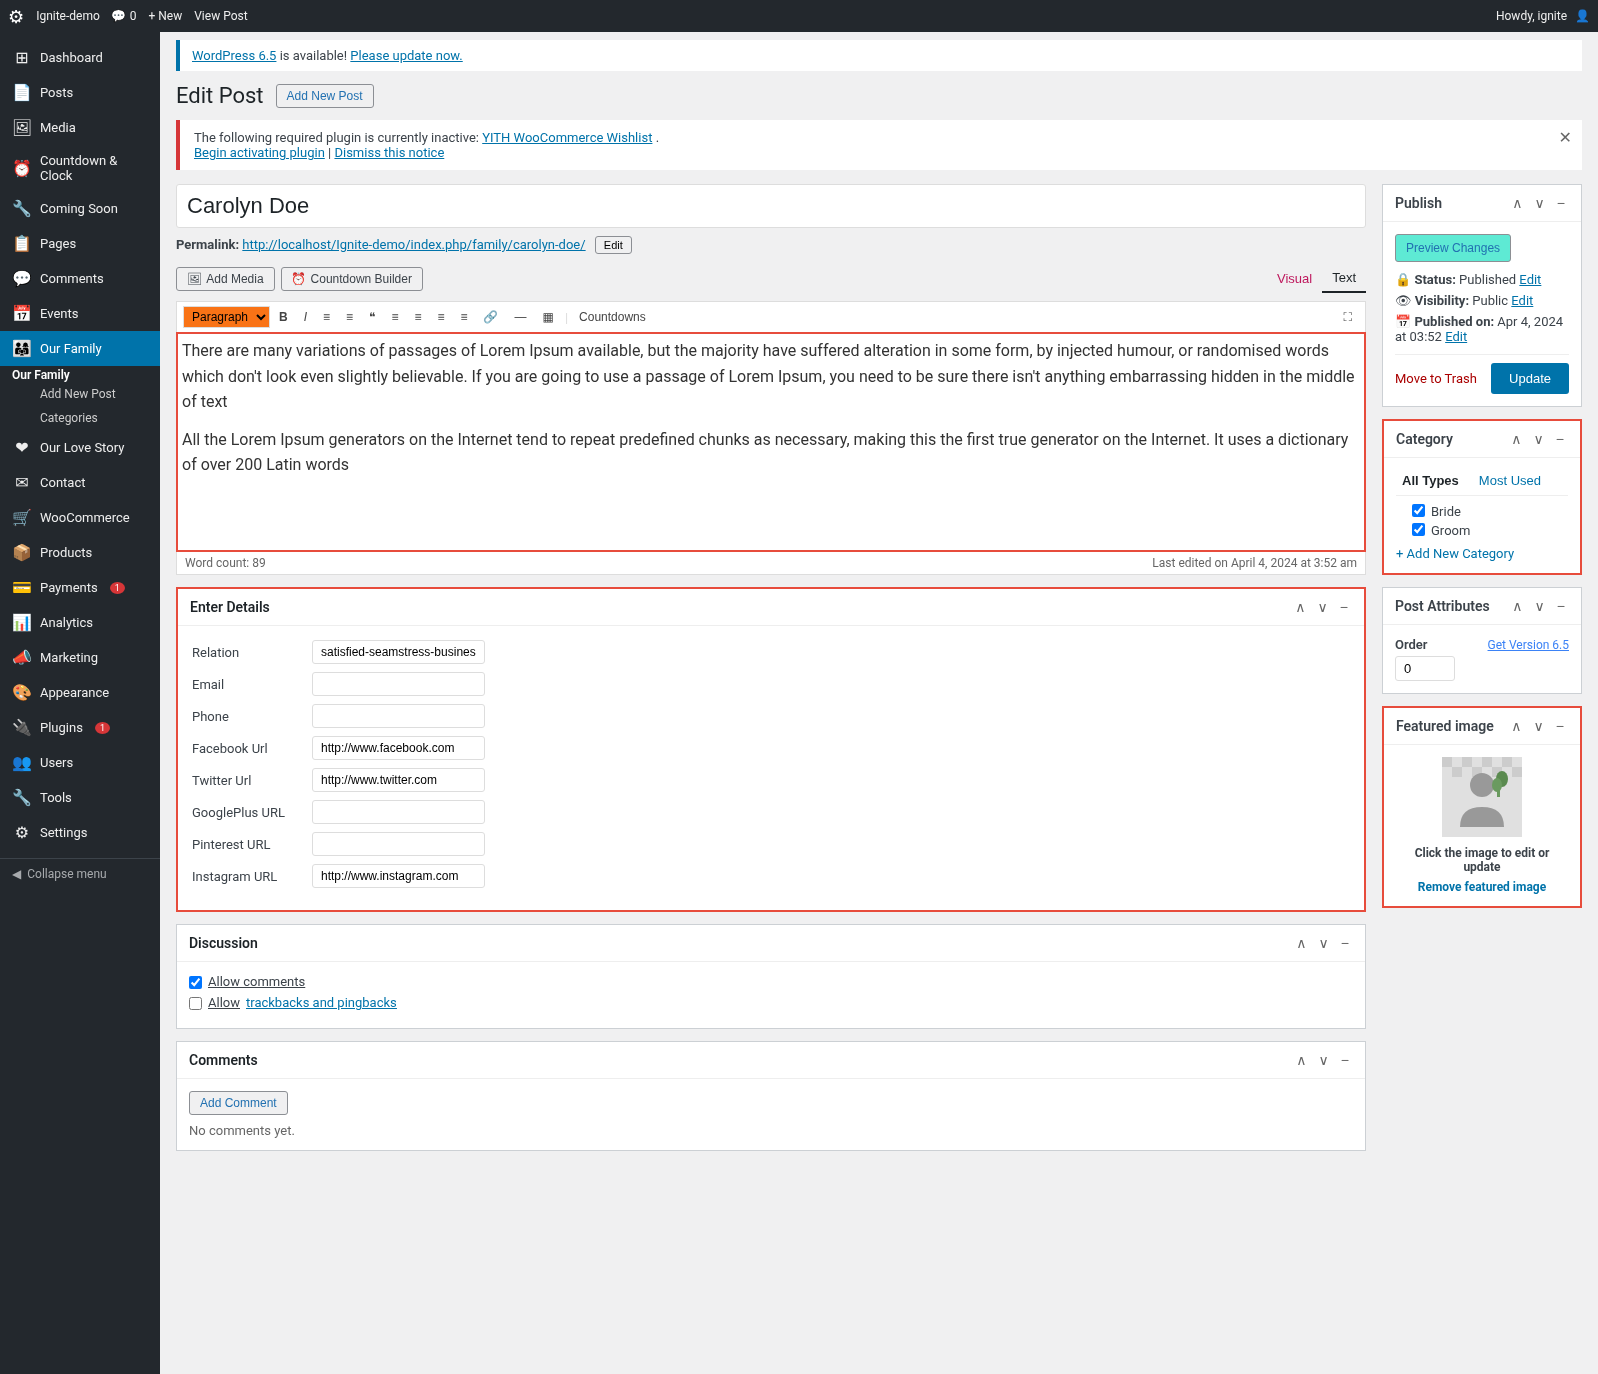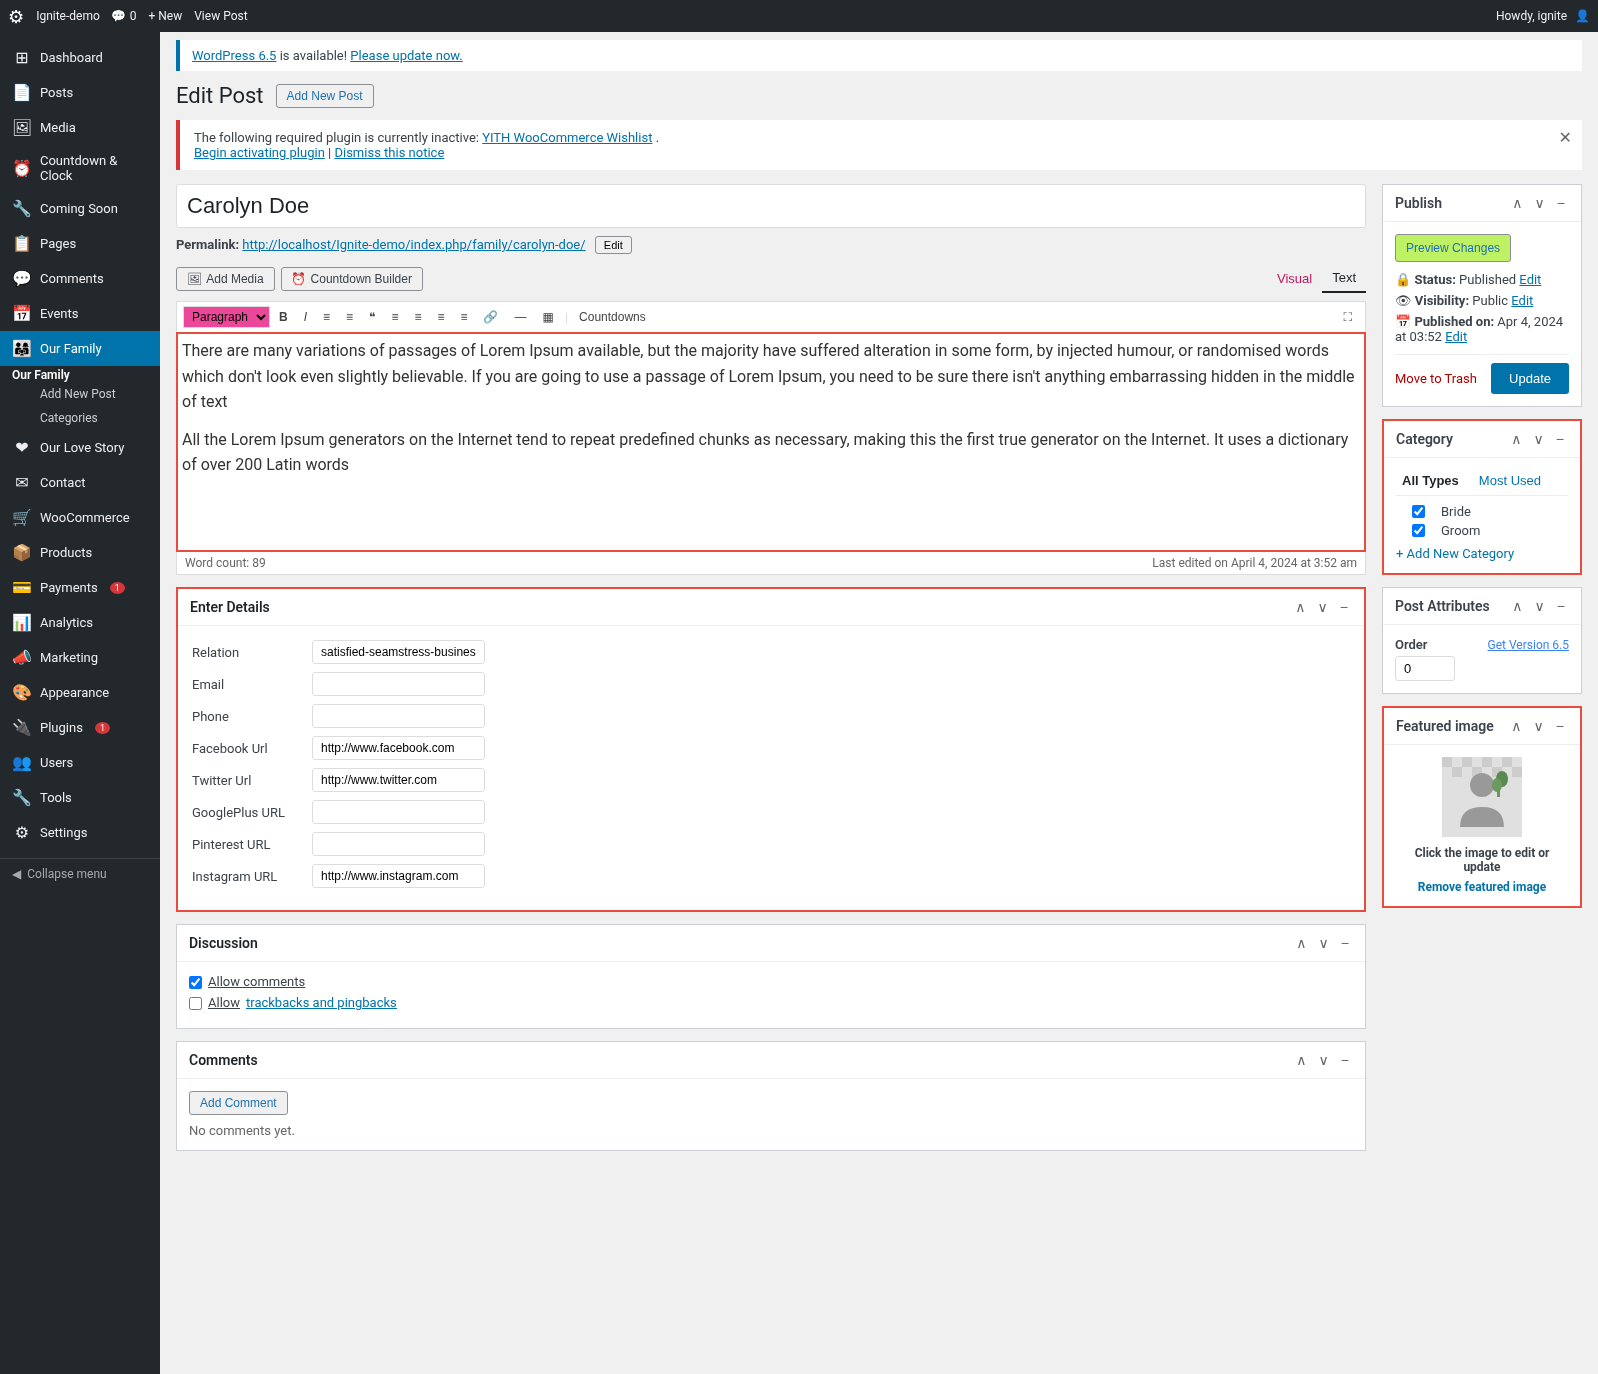--- a/index.html
+++ b/index.html
@@ -201,21 +201,21 @@
       padding: 3px 6px;
       cursor: pointer;
       font-size: 12px;
       color: #444;
     }
     .format-select {
       border: 1px solid #ddd;
       border-radius: 0;
       padding: 2px 4px;
       font-size: 12px;
-      background: #ec4899;
+      background: #f97316;
       cursor: pointer;
     }
     .format-sep { color: #ddd; margin: 0 2px; }
 
     
     .editor-area {
       background: #fff;
       border: 2px solid #e74c3c;
       min-height: 220px;
       padding: 4px;
@@ -344,35 +344,35 @@
       color: #fff;
       border: none;
       border-radius: 3px;
       padding: 8px 18px;
       font-size: 13px;
       cursor: pointer;
       float: right;
     }
     .publish-actions { display: flex; justify-content: space-between; align-items: center; padding-top: 8px; border-top: 1px solid #eee; margin-top: 8px; }
     .preview-changes-btn {
-      background: #bef264;
+      background: #5eead4;
       border: 1px solid #8c8f94;
       border-radius: 3px;
       padding: 6px 10px;
       font-size: 12px;
       cursor: pointer;
       color: #2271b1;
     }
 
     
     .cat-tabs { display: flex; gap: 8px; margin-bottom: 8px; border-bottom: 1px solid #eee; padding-bottom: 4px; align-items: center; }
     .cat-tab { background: none; border: none; cursor: pointer; font-size: 13px; padding: 3px 6px; color: #0073aa; }
     .cat-tab.active { color: #1d2327; font-weight: 600; }
     .cat-list { font-size: 13px; }
-    .cat-item { display: flex; align-items: center; gap: 16px; margin-bottom: 4px; padding-left: 16px; }
+    .cat-item { display: flex; align-items: flex-start; gap: 6px; margin-bottom: 4px; padding-left: 16px; }
     .add-cat-link { color: #0073aa; font-size: 13px; display: block; margin-top: 8px; text-decoration: none; }
 
     
     .order-field { display: flex; flex-direction: column; gap: 4px; font-size: 13px; }
     .order-label { font-weight: 600; display: flex; justify-content: space-between; align-items: center; }
     .order-label a { color: #3b82f6; font-weight: normal; font-size: 12px; padding-left: 45px; }
     .order-input { border: 1px solid #ddd; border-radius: 3px; padding: 4px 8px; width: 60px; font-size: 13px; }
 
     
     .featured-img-container { text-align: center; font-weight: bold; }

